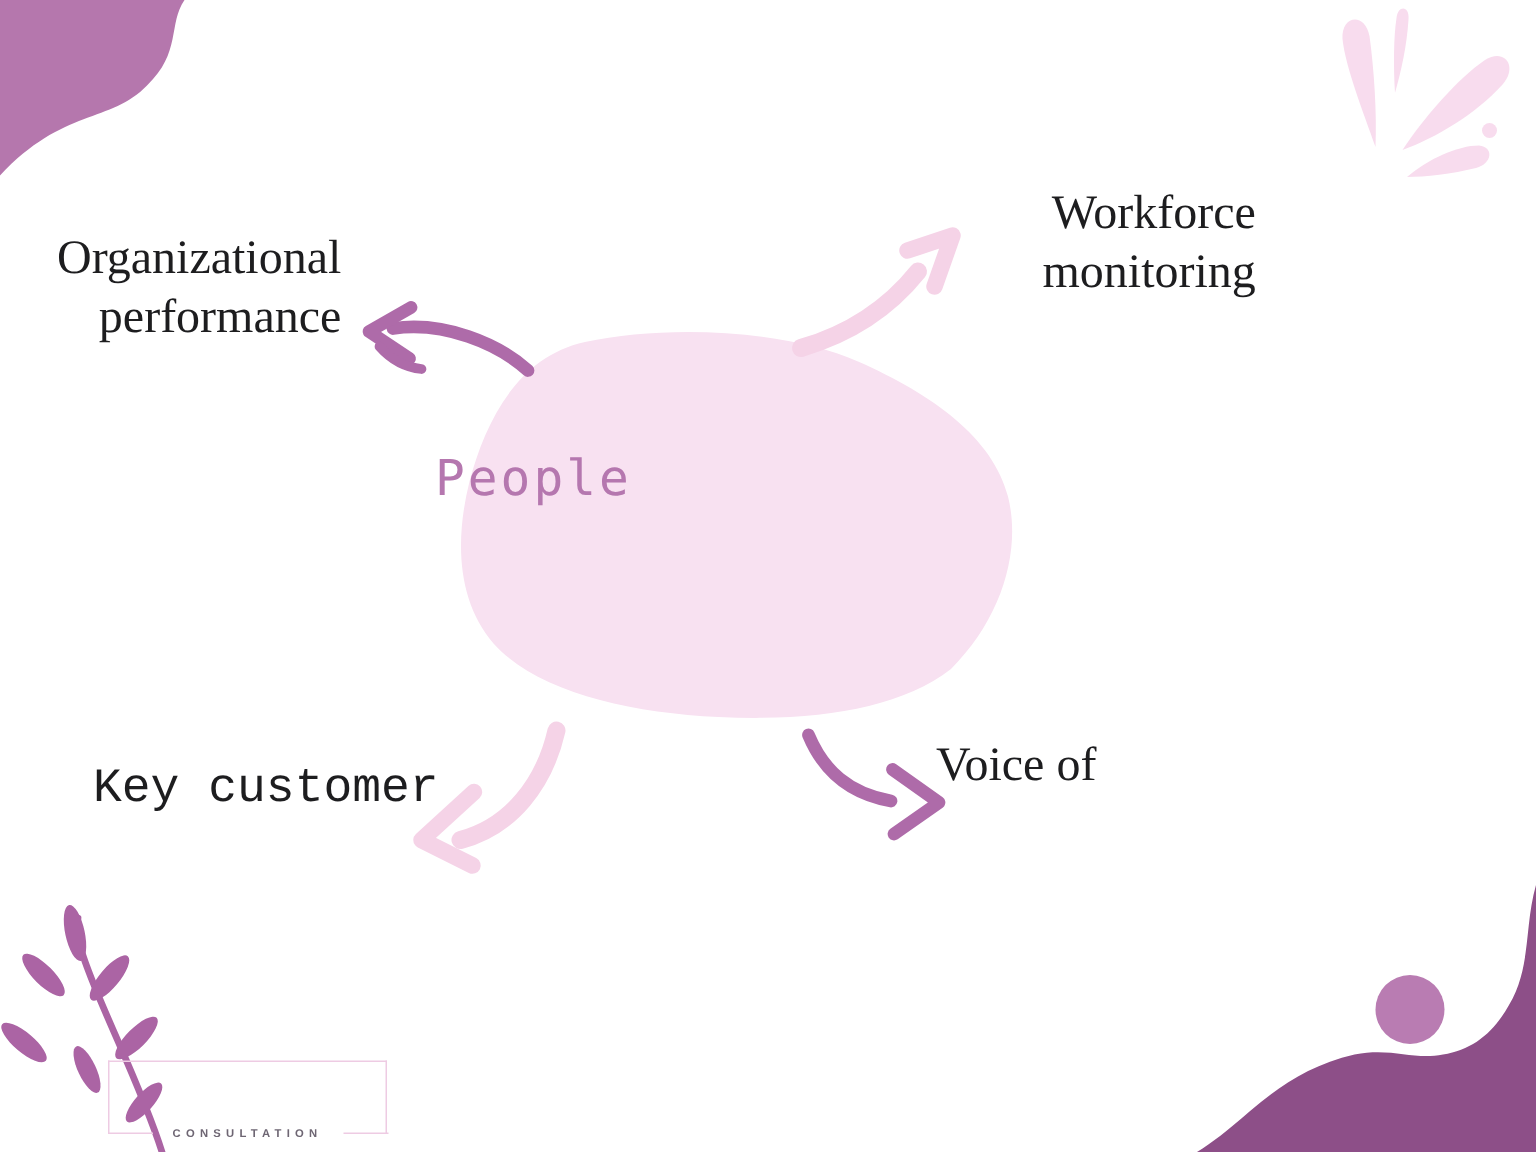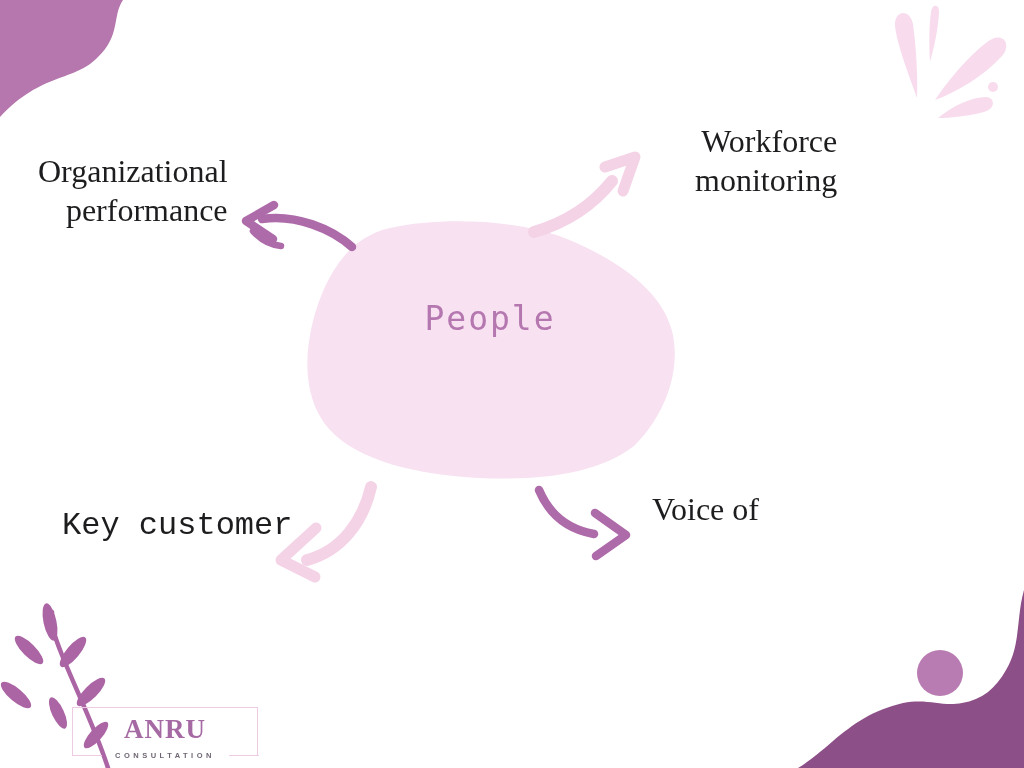--- a/index.html
+++ b/index.html
@@ -5,21 +5,21 @@
   html,body{margin:0;padding:0;background:#ffffff;}
   .canvas{
     position:relative;width:1024px;height:768px;overflow:hidden;
     background:#ffffff;font-family:"Liberation Sans",sans-serif;
   }
   .abs{position:absolute;}
   svg{display:block;}
   
   .center-title{
     position:absolute;left:290px;top:294px;width:400px;
-    text-align:center;
+    text-align:left;
     font-family:"DejaVu Sans Mono",monospace;
     font-size:33px;line-height:49px;letter-spacing:2px;
     color:#b577af;font-weight:500;
   }
   .center-title div{white-space:nowrap;}
   
   .branch-label{
     position:absolute;
     font-family:cursive;
     font-size:32px;line-height:39px;
@@ -107,21 +107,21 @@
 
   <div class="branch-label" style="left:695px;top:122px;">
     <div>Workforce</div>
     <div>monitoring</div>
   </div>
 
   <div class="branch-label" style="left:62px;top:506px;font-family:Liberation Mono, monospace;">
     <div>Key customer</div>
   </div>
 
-  <div class="branch-label" style="left:652px;top:490px;">
+  <div class="branch-label" style="left:624px;top:490px;">
     <div>Voice of</div>
   </div>
 
   <svg class="abs" style="left:0;top:595px;" width="130" height="173" viewBox="0 0 130 173">
     <path d="M108,173 C96,135 76,95 62,60 C54,40 50,28 52,17" fill="none" stroke-width="4.5" stroke-linecap="round" stroke="#ab64a4"></path>
     <g fill="#ab64a4">
       <ellipse cx="50" cy="27" rx="6.5" ry="19" transform="rotate(-12 50 27)"></ellipse>
       <ellipse cx="73" cy="57" rx="6.5" ry="19" transform="rotate(40 73 57)"></ellipse>
       <ellipse cx="29" cy="55" rx="6.5" ry="19" transform="rotate(-45 29 55)"></ellipse>
       <ellipse cx="91" cy="97" rx="6.5" ry="19" transform="rotate(45 91 97)"></ellipse>
@@ -131,19 +131,18 @@
     </g>
   </svg>
 
   <svg class="abs" style="left:790px;top:585px;" width="234" height="183" viewBox="0 0 234 183">
     <path d="M234,5 C226,33 231,60 216,85 C206,103 192,115 172,118 C152,122 138,113 113,118
              C83,125 63,139 43,156 C28,169 18,177 8,183 L234,183 Z" fill="#8d4f88"></path>
     <circle cx="150" cy="88" r="23" fill="#b97cb2"></circle>
   </svg>
 
   <div class="logo-frame">
-    <div class="logo-name">ANRU</div>
     <div class="logo-subtitle">CONSULTATION</div>
     <div class="bottom-seg seg-left"></div>
     <div class="bottom-seg seg-right"></div>
   </div>
 
 </div>
 
 </body></html>

